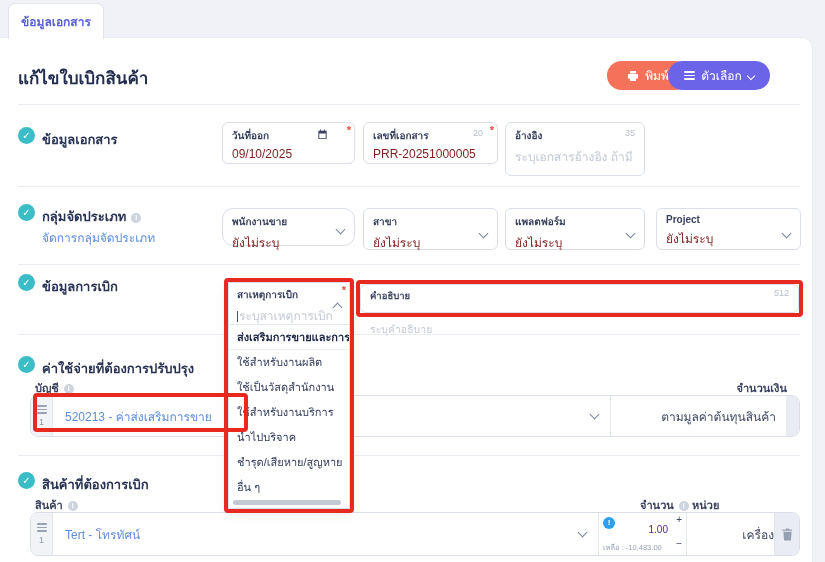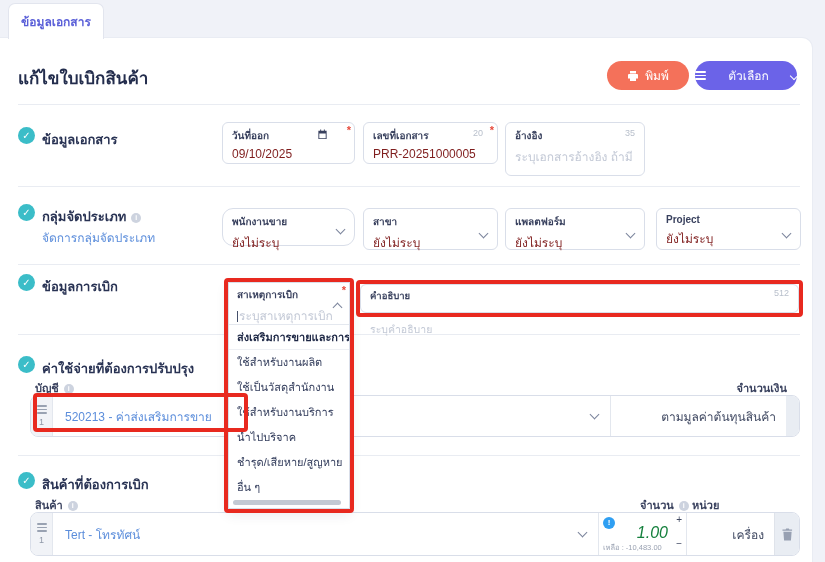--- a/index.html
+++ b/index.html
@@ -61,46 +61,46 @@
   .hbars { display:flex; flex-direction:column; gap:2px; }
   .hbars i { width:10px; height:1.5px; background:#99a2b2; border-radius:1px; }
   .hnum { font-size:9px; color:#8f98a8; }
   .cell-main { flex:1; position:relative; display:flex; align-items:center; padding-left:12px; }
   .cell-main .val { font-size:12px; color:#5b8ddb; white-space:nowrap; }
   .cell-chev { position:absolute; right:12px; top:50%; margin-top:-5px; }
   .cell-amount { width:176px; border-left:1px solid #e3e7ee; display:flex; align-items:center; justify-content:flex-end; padding-right:10px; font-size:12px; color:#3e4760; }
   .cell-cap { width:13px; background:#e9edf3; }
   .cell-qty { width:88px; border-left:1px solid #e3e7ee; position:relative; }
   .warnicon { position:absolute; left:4px; top:4px; width:12px; height:12px; border-radius:50%; background:#2f9ff2; color:#fff; font-size:8px; font-weight:bold; text-align:center; line-height:12px; }
-  .qtyval { position:absolute; right:18px; top:11px; font-size:16px; color:#15803d;font-style:italic; }
+  .qtyval { position:absolute; right:18px; top:11px; font-size:10px; color:#4c1d95; }
   .stepper { position:absolute; right:4px; top:2px; height:34px; display:flex; flex-direction:column; justify-content:space-between; }
   .stepper span { font-size:10px; color:#3e4760; line-height:10px; cursor:pointer; text-align:center; }
   .remaining { position:absolute; left:4px; bottom:2px; font-size:7.5px; color:#9aa2b2; white-space:nowrap; }
-  .cell-unit { width:88px; border-left:1px solid #e3e7ee; display:flex; align-items:center; justify-content:flex-end; padding-right:10px; font-size:12px; color:#3e4760; }
+  .cell-unit { width:88px; border-left:1px solid #e3e7ee; display:flex; align-items:center; justify-content:flex-end; font-size:12px; color:#3e4760; }
   .cell-trash { width:25px; background:#e9edf3; border-left:1px solid #dfe3ea; display:flex; align-items:center; justify-content:center; cursor:pointer; }
 </style>
 </head>
 <body>
 
 <div class="page">
 
   <div class="tab tab-active" style="left:8px;top:3px;width:96px;height:36px;">ข้อมูลเอกสาร</div>
 
   <div class="card"></div>
 
   <div class="title" style="left:18px;top:64px;">แก้ไขใบเบิกสินค้า</div>
 
   <div class="pill pill-orange" style="left:607px;top:61px;width:82px;">
     <svg width="12" height="12" viewBox="0 0 24 24">
         <path fill="#fff" d="M6 2h12v5H6zM4 8h16a2 2 0 0 1 2 2v7h-4v5H6v-5H2v-7a2 2 0 0 1 2-2zm4 9h8v4H8z"></path>
       </svg>
     <span>พิมพ์</span>
   </div>
 
-  <div class="pill pill-purple" style="left:695px;top:61px;width:102px;justify-content:space-between;">
+  <div class="pill pill-purple" style="left:668px;top:61px;width:102px;">
     <span class="burger">
         <i></i>
         <i></i>
         <i></i>
       </span>
     <span>ตัวเลือก</span>
     <span class="chev chev-down chev-white"></span>
   </div>
 
   <div class="divider" style="top:104px;"></div>

